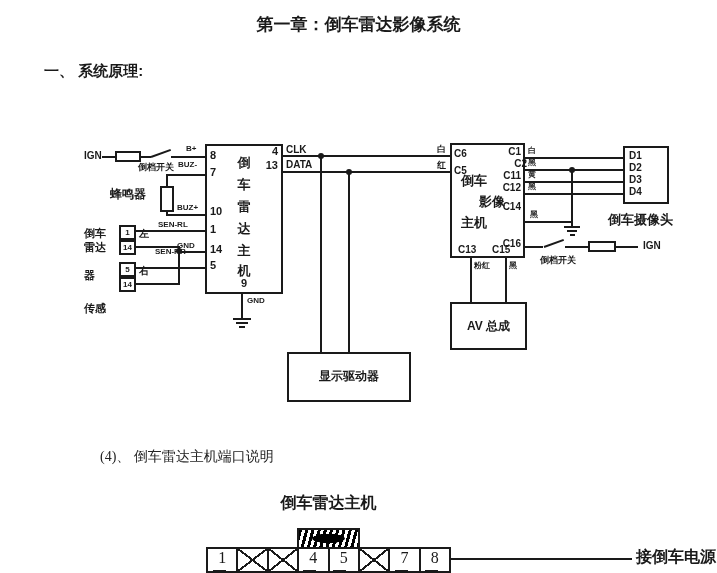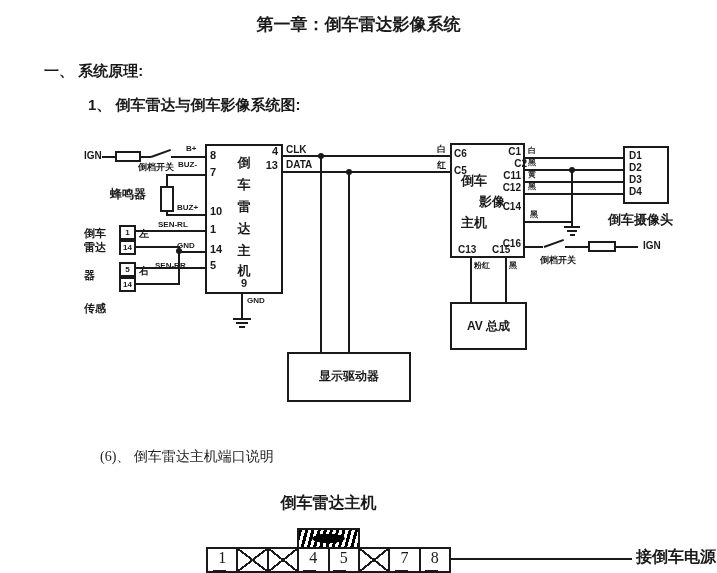--- a/index.html
+++ b/index.html
@@ -33,21 +33,20 @@
         repeating-linear-gradient(105deg,#000 0 3px,#fff 3px 6px);}
   .frag{position:absolute;top:570px;height:3px;width:13px;background:#1a1a1a;}
 </style>
 </head>
 <body>
 
 <div id="page">
 
   <div class="lbl f17" style="left:0;top:16px;width:717px;text-align:center;">第一章：倒车雷达影像系统</div>
   <div class="lbl f15" style="left:44px;top:63px;">一、 系统原理:</div>
-  <div class="lbl f15" style="left:88px;top:97px;">1、 倒车雷达与倒车影像系统图:</div>
 
   <div class="lbl f10" style="left:84px;top:151px;">IGN</div>
   <div class="wh" style="left:102px;top:156px;width:13px;"></div>
   <div class="box" style="left:115px;top:151px;width:26px;height:11px;"></div>
   <div class="wh" style="left:141px;top:156px;width:10px;"></div>
   <div class="sw" style="left:151px;top:156px;"></div>
   <div class="wh" style="left:171px;top:156px;width:34px;"></div>
   <div class="lbl f8" style="left:186px;top:145px;">B+</div>
   <div class="lbl f9" style="left:138px;top:163px;">倒档开关</div>
 
@@ -75,21 +74,21 @@
 
   <div class="wh" style="left:136px;top:230px;width:69px;"></div>
   <div class="lbl f8" style="left:158px;top:221px;">SEN-RL</div>
   <div class="wh" style="left:136px;top:246px;width:44px;"></div>
   <div class="wv" style="left:178px;top:246px;height:38px;"></div>
   <div class="dot" style="left:176px;top:248px;"></div>
   <div class="wh" style="left:178px;top:251px;width:27px;"></div>
   <div class="lbl f8" style="left:177px;top:242px;">GND</div>
   <div class="wh" style="left:136px;top:283px;width:44px;"></div>
   <div class="wh" style="left:136px;top:267px;width:69px;"></div>
-  <div class="lbl f8" style="left:155px;top:262px;">SEN-RR</div>
+  <div class="lbl f8" style="left:155px;top:248px;">SEN-RR</div>
 
   <div class="box" style="left:205px;top:144px;width:78px;height:150px;"></div>
   <div class="lbl f11" style="left:210px;top:150px;">8</div>
   <div class="lbl f11" style="left:210px;top:167px;">7</div>
   <div class="lbl f11" style="left:210px;top:206px;">10</div>
   <div class="lbl f11" style="left:210px;top:224px;">1</div>
   <div class="lbl f11" style="left:210px;top:244px;">14</div>
   <div class="lbl f11" style="left:210px;top:260px;">5</div>
   <div class="lbl f11" style="left:258px;top:146px;width:20px;text-align:right;">4</div>
   <div class="lbl f11" style="left:256px;top:160px;width:22px;text-align:right;">13</div>
@@ -167,21 +166,21 @@
   <div class="lbl f10" style="left:643px;top:241px;">IGN</div>
   <div class="lbl f9" style="left:540px;top:256px;">倒档开关</div>
 
   <div class="wv" style="left:470px;top:258px;height:44px;"></div>
   <div class="wv" style="left:505px;top:258px;height:44px;"></div>
   <div class="lbl f8" style="left:474px;top:262px;">粉红</div>
   <div class="lbl f8" style="left:509px;top:262px;">黑</div>
   <div class="box" style="left:450px;top:302px;width:77px;height:48px;"></div>
   <div class="lbl f12" style="left:450px;top:320px;width:77px;text-align:center;">AV 总成</div>
 
-  <div class="lbl f14 serif" style="left:100px;top:450px;font-weight:normal;color:#222;">(6)、 倒车雷达主机端口说明</div>
+  <div class="lbl f14 serif" style="left:100px;top:450px;font-weight:normal;color:#222;">(4)、 倒车雷达主机端口说明</div>
 
   <div class="lbl f16" style="left:206px;top:495px;width:245px;text-align:center;">倒车雷达主机</div>
   <div class="tab"></div>
   <div class="cells">
     <div class="cell">1</div>
     <div class="cell xed"></div>
     <div class="cell xed"></div>
     <div class="cell">4</div>
     <div class="cell">5</div>
     <div class="cell xed"></div>

